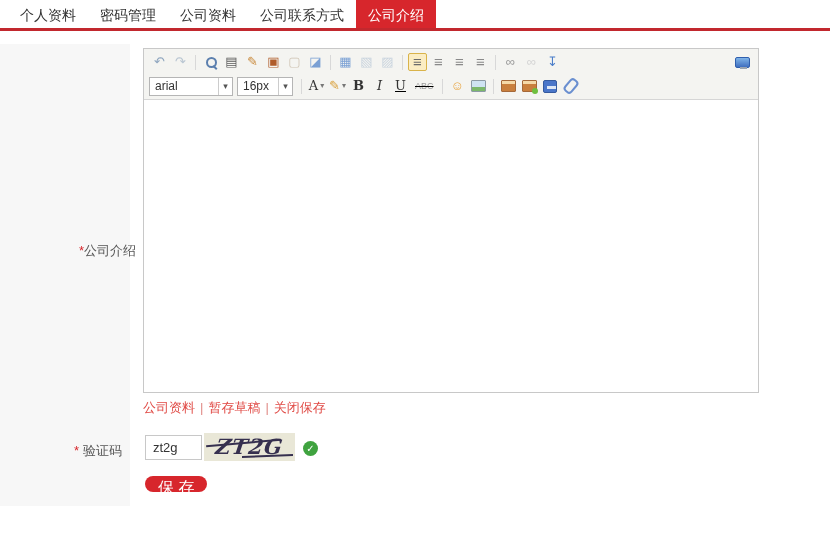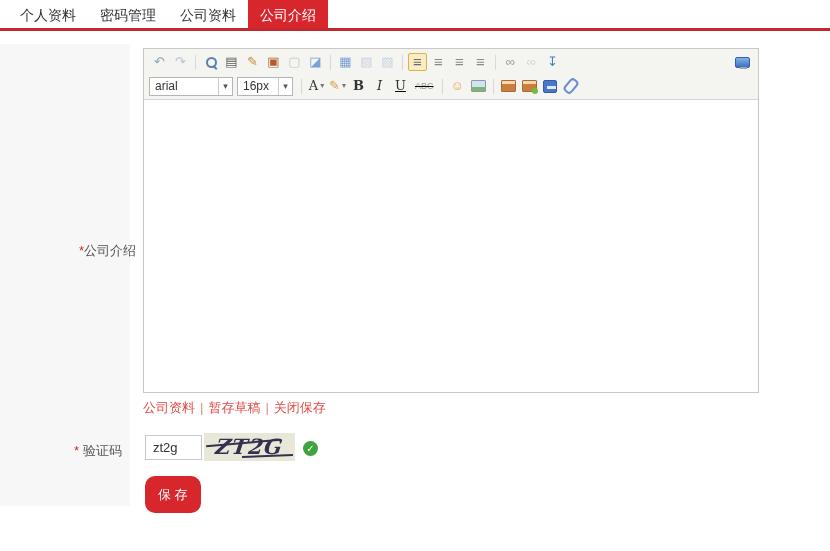--- a/index.html
+++ b/index.html
@@ -64,31 +64,32 @@
 
   
   .captcha-input { position:absolute; left:145px; top:435px; width:57px; height:25px; border:1px solid #c8c8c8; font-size:13px; color:#333; padding:0 7px; font-family:"Liberation Sans",sans-serif; }
   .captcha-img { position:absolute; left:204px; top:433px; width:91px; height:28px; background:#e9e7d7; overflow:hidden; cursor:pointer; }
   .captcha-text { display:block; text-align:center; line-height:27px; font-family:"DejaVu Serif", serif; font-style:italic; font-weight:bold; font-size:21px; letter-spacing:1px; color:#36304f; transform:skewX(-8deg); }
   .captcha-img::before { content:""; position:absolute; left:2px; right:14px; top:9px; height:2px; background:#36304f; transform:rotate(-5deg); }
   .captcha-img::after { content:""; position:absolute; left:38px; right:2px; bottom:4px; height:2px; background:#36304f; transform:rotate(-2deg); }
   .captcha-check { position:absolute; left:303px; top:441px; width:15px; height:15px; border-radius:50%; background:#3fa33f; color:#fff; font-size:10px; line-height:15px; text-align:center; }
   .captcha-check::before { content:"✓"; }
 
-  .save-btn { position:absolute; left:145px; top:476px; height:37px; line-height:23px; padding:0 13px; background:#d7262c; color:#fff; font-size:13px; border:none; border-radius:10px; cursor:pointer; font-family:"Liberation Sans",sans-serif; }
+  .save-btn { position:absolute; left:145px; top:476px; height:16px; line-height:23px; padding:0 13px; background:#d7262c; color:#fff; font-size:16px; border:none; border-radius:10px; cursor:pointer; font-family:"Liberation Sans",sans-serif; }
 </style>
 </head>
 <body>
 
 <div class="page">
 
   <div class="tabbar" id="tabbar">
       <div class="tab">个人资料</div>
       <div class="tab">密码管理</div>
       <div class="tab">公司资料</div>
+      <div class="tab">公司联系方式</div>
       <div class="tab active">公司介绍</div>
     </div>
 
   <div class="side-panel"></div>
 
   <div class="field-label label-intro">
     <span class="req">*</span><span>公司介绍</span>
   </div>
 
   <div class="editor">

